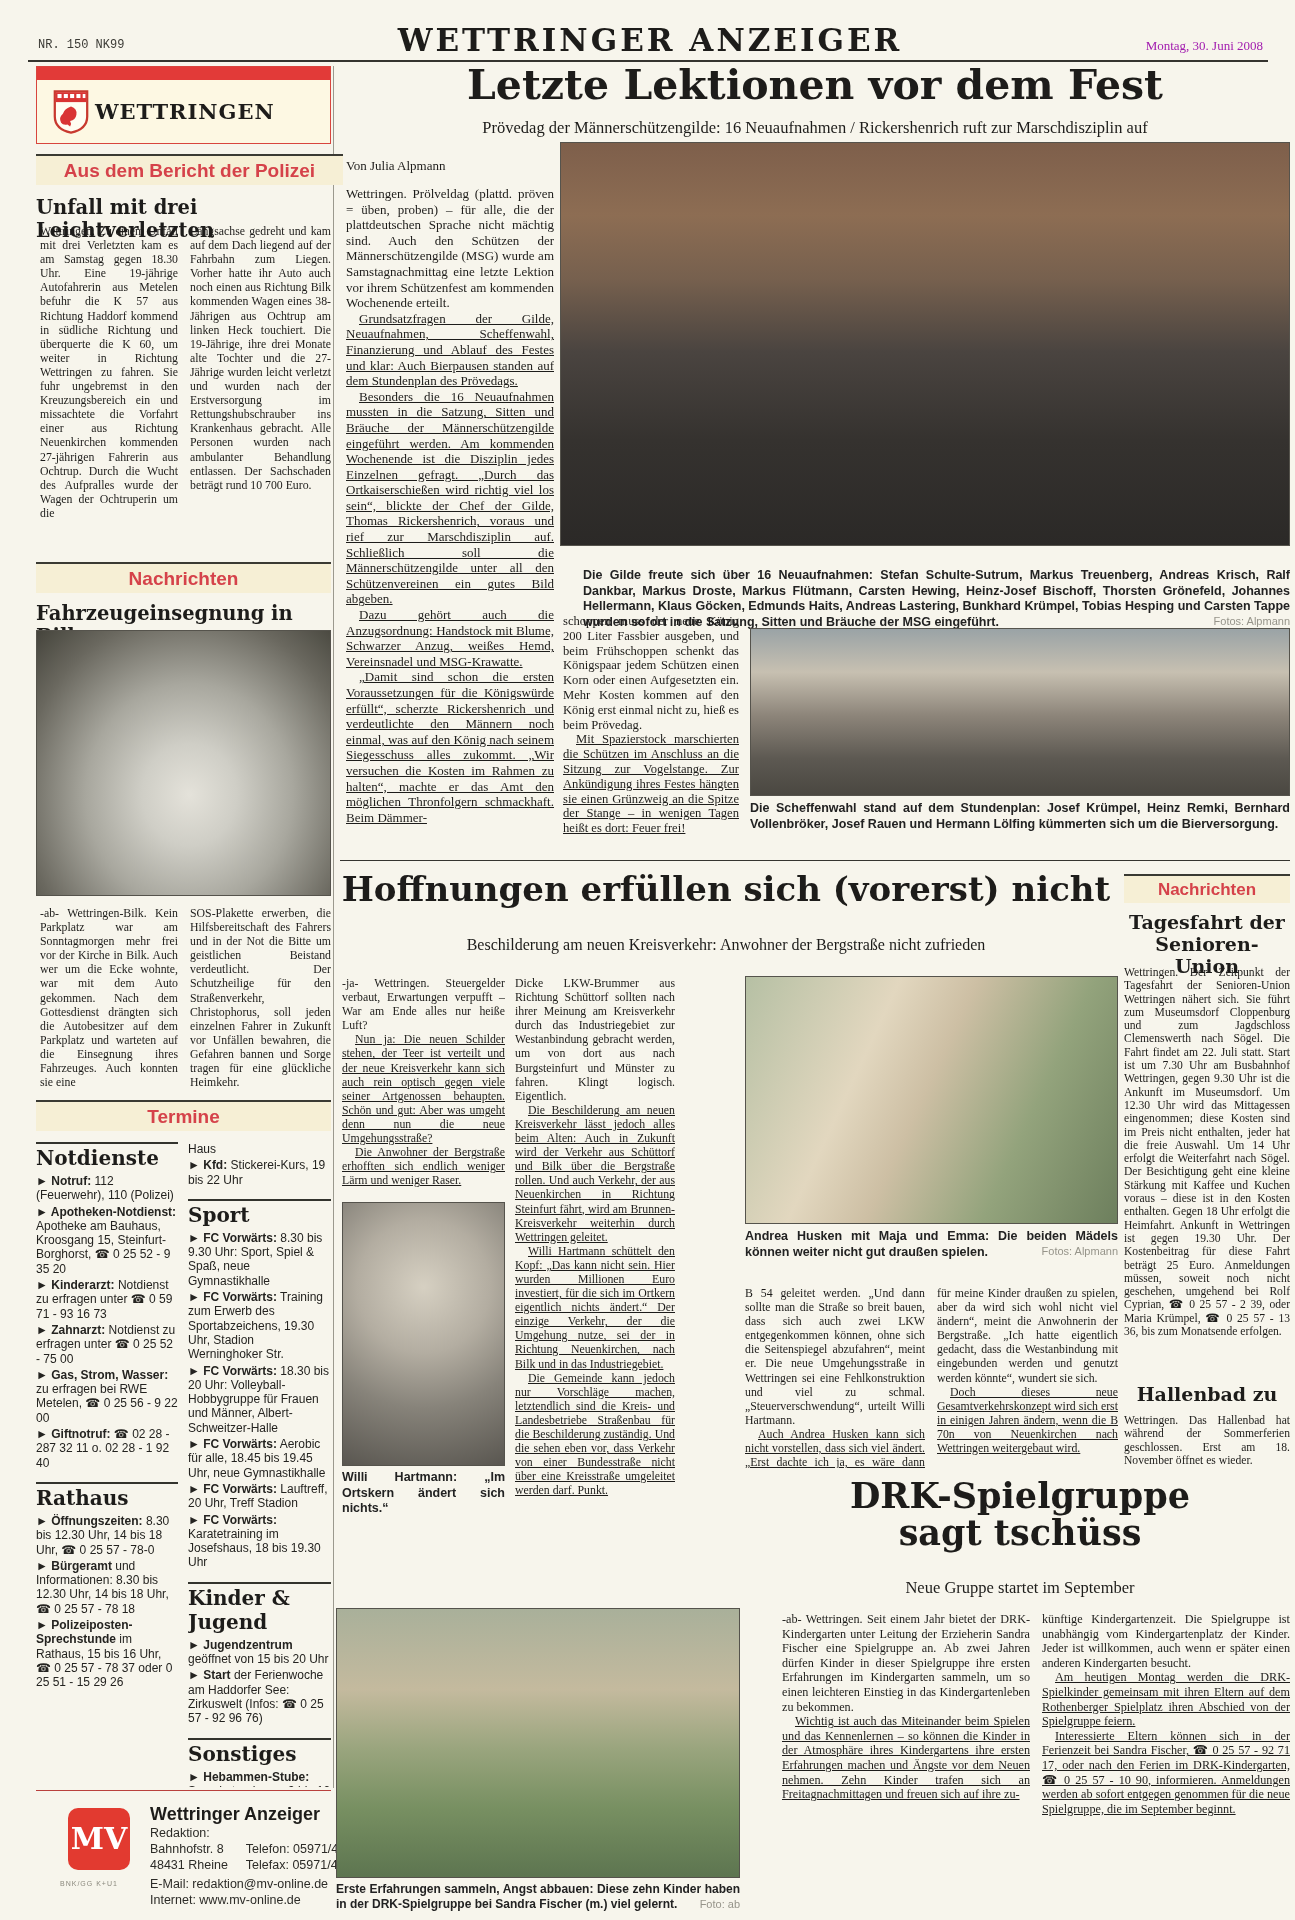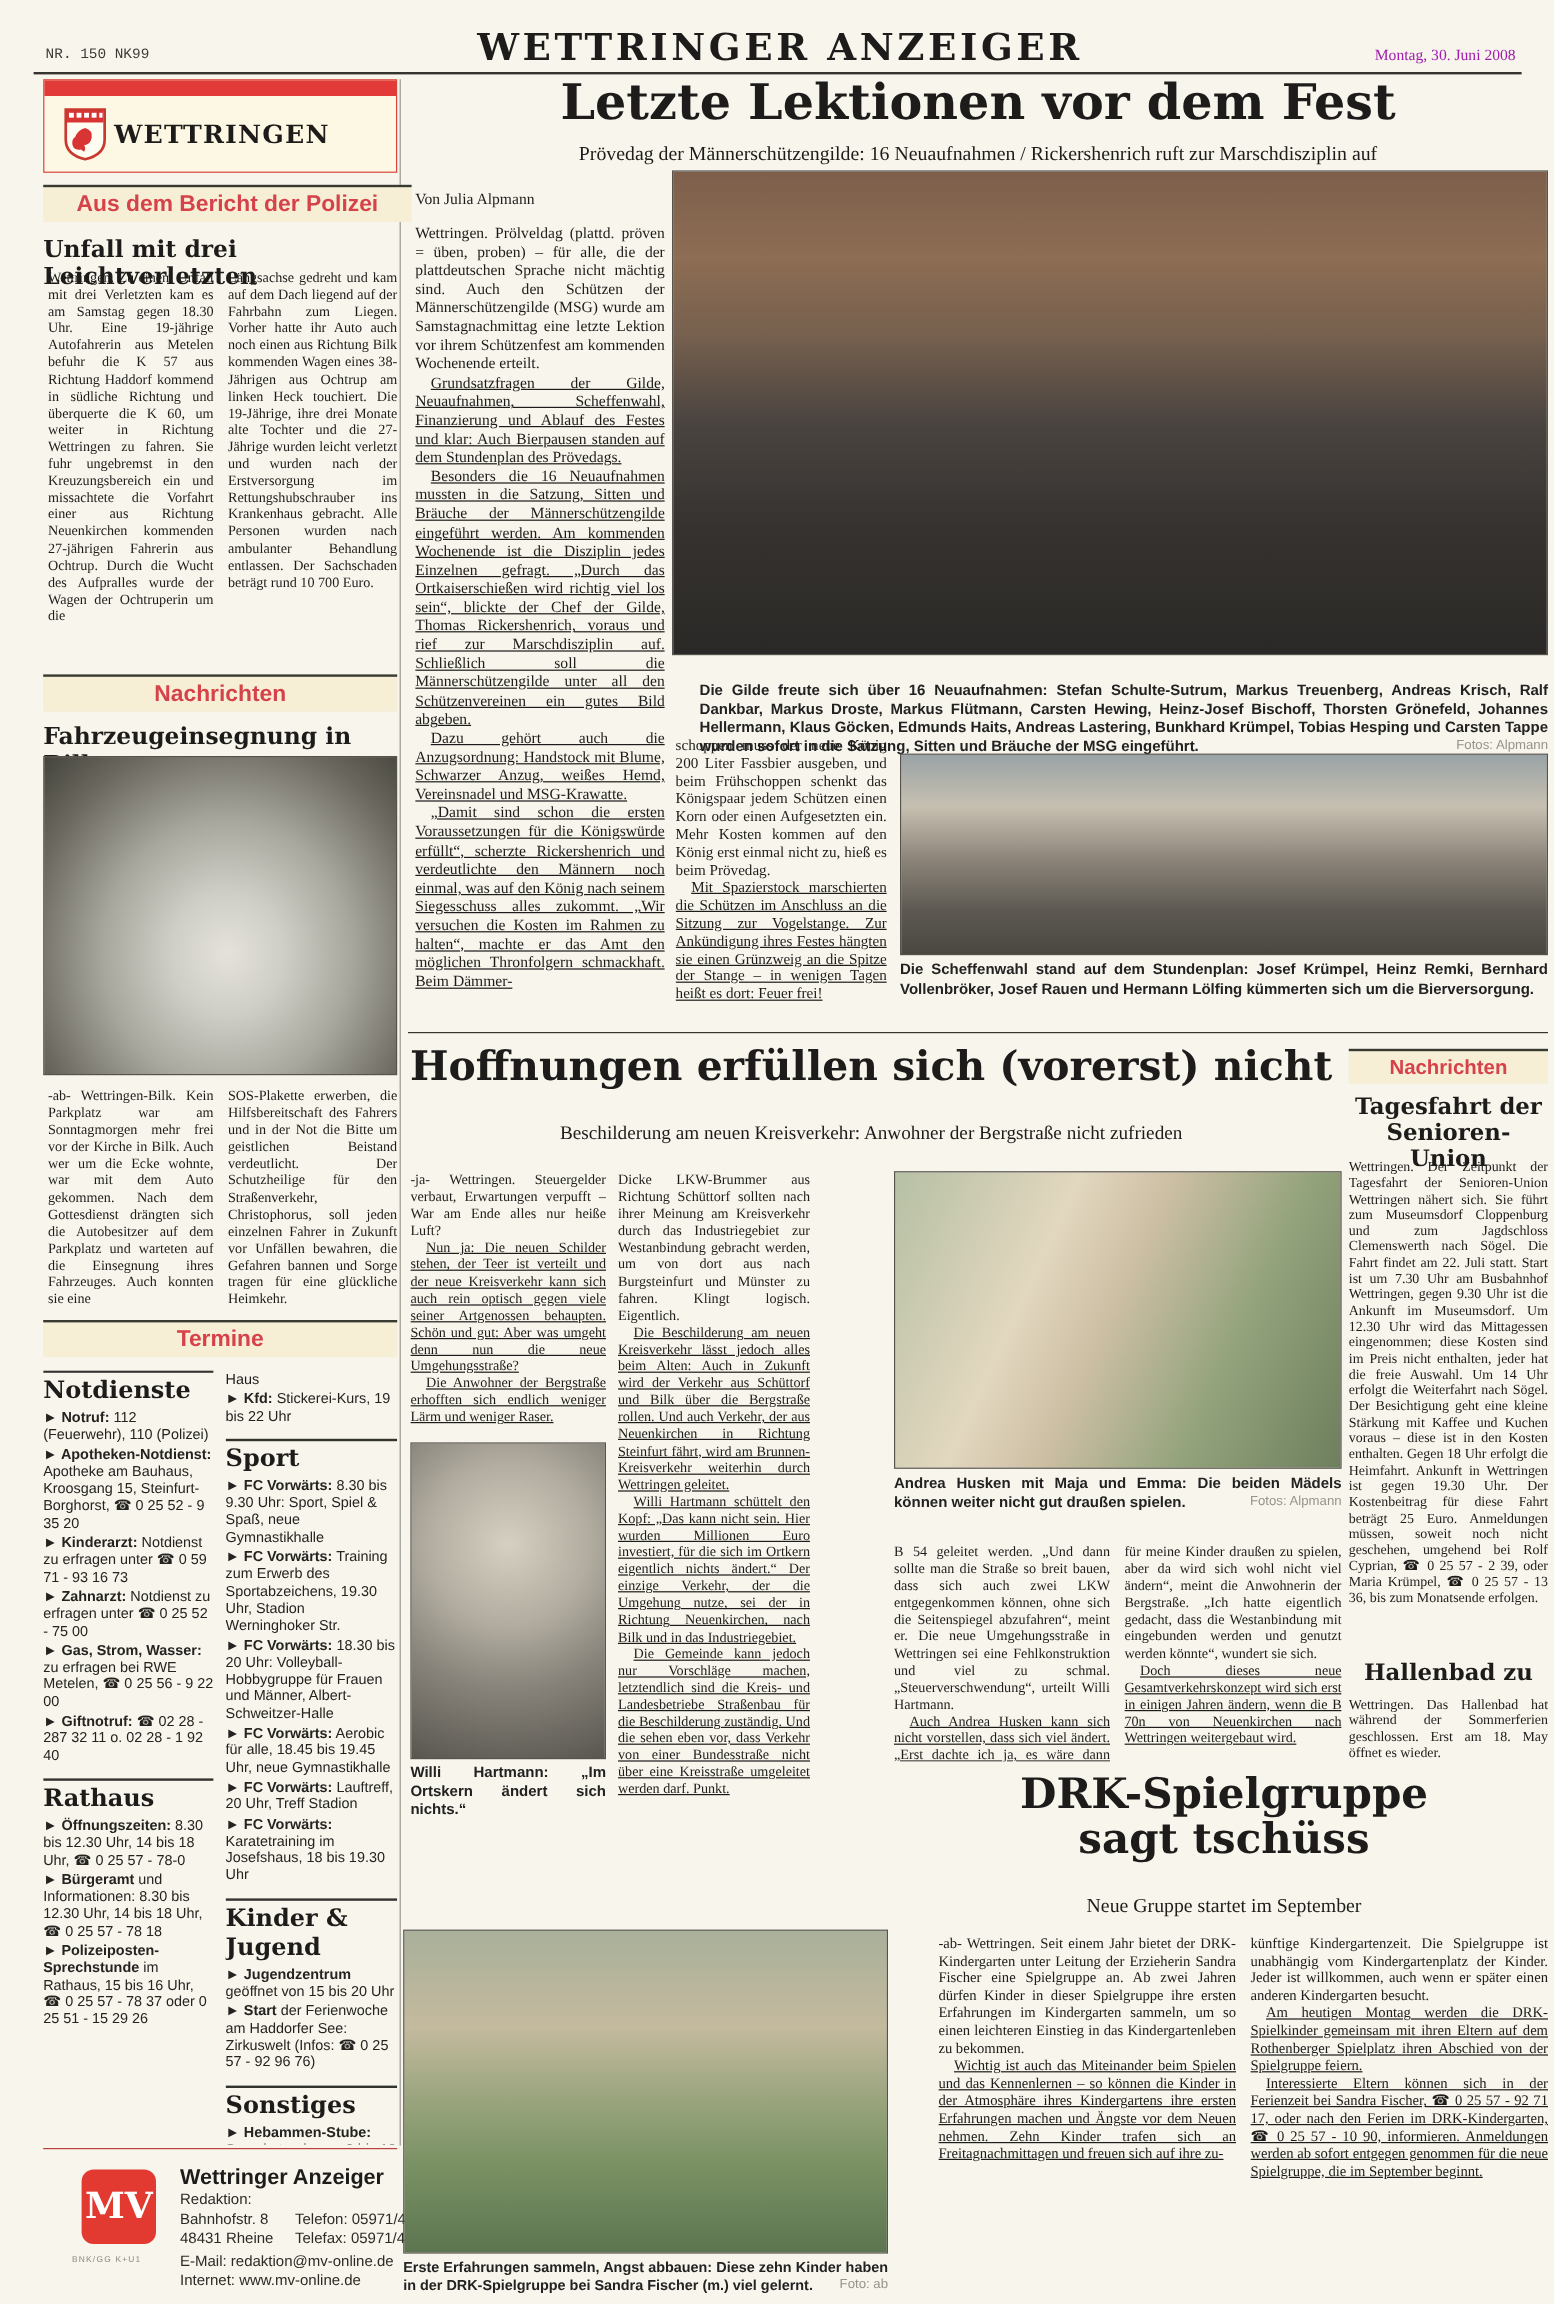--- a/index.html
+++ b/index.html
@@ -234,21 +234,21 @@
       <p>Doch dieses neue Gesamtverkehrskonzept wird sich erst in einigen Jahren ändern, wenn die B 70n von Neuenkirchen nach Wettringen weitergebaut wird.</p>
     </div>
 
   <div class="abs bar" style="left:1124px;top:874px;width:166px;font-size:17px;">Nachrichten</div>
   <div class="abs sidebar-head" style="left:1124px;top:912px;width:166px;">Tagesfahrt der Senioren-Union</div>
   <div class="abs body-text" style="left:1124px;top:966px;width:166px;height:408px;font-size:11.6px;line-height:13.3px;">
       <p>Wettringen. Der Zeitpunkt der Tagesfahrt der Senioren-Union Wettringen nähert sich. Sie führt zum Museumsdorf Cloppenburg und zum Jagdschloss Clemenswerth nach Sögel. Die Fahrt findet am 22. Juli statt. Start ist um 7.30 Uhr am Busbahnhof Wettringen, gegen 9.30 Uhr ist die Ankunft im Museumsdorf. Um 12.30 Uhr wird das Mittagessen eingenommen; diese Kosten sind im Preis nicht enthalten, jeder hat die freie Auswahl. Um 14 Uhr erfolgt die Weiterfahrt nach Sögel. Der Besichtigung geht eine kleine Stärkung mit Kaffee und Kuchen voraus – diese ist in den Kosten enthalten. Gegen 18 Uhr erfolgt die Heimfahrt. Ankunft in Wettringen ist gegen 19.30 Uhr. Der Kostenbeitrag für diese Fahrt beträgt 25 Euro. Anmeldungen müssen, soweit noch nicht geschehen, umgehend bei Rolf Cyprian, ☎ 0 25 57 - 2 39, oder Maria Krümpel, ☎ 0 25 57 - 13 36, bis zum Monatsende erfolgen.</p>
     </div>
   <div class="abs sidebar-head" style="left:1124px;top:1384px;width:166px;">Hallenbad zu</div>
   <div class="abs body-text" style="left:1124px;top:1414px;width:166px;height:72px;font-size:11.6px;line-height:13.3px;">
-      <p>Wettringen. Das Hallenbad hat während der Sommerferien geschlossen. Erst am 18. May öffnet es wieder.</p>
+      <p>Wettringen. Das Hallenbad hat während der Sommerferien geschlossen. Erst am 18. November öffnet es wieder.</p>
     </div>
 
   <div class="abs h-big" style="left:750px;top:1478px;width:540px;font-size:35px;">
     <div>DRK-Spielgruppe</div>
     <div>sagt tschüss</div>
   </div>
   <div class="abs sub" style="left:750px;top:1578px;width:540px;font-size:16.5px;">Neue Gruppe startet im September</div>
   <div class="abs body-text" style="left:782px;top:1612px;width:248px;height:306px;font-size:12.2px;line-height:14.6px;">
       <p>-ab- Wettringen. Seit einem Jahr bietet der DRK-Kindergarten unter Leitung der Erzieherin Sandra Fischer eine Spielgruppe an. Ab zwei Jahren dürfen Kinder in dieser Spielgruppe ihre ersten Erfahrungen im Kindergarten sammeln, um so einen leichteren Einstieg in das Kindergartenleben zu bekommen.</p>
       <p>Wichtig ist auch das Miteinander beim Spielen und das Kennenlernen – so können die Kinder in der Atmosphäre ihres Kindergartens ihre ersten Erfahrungen machen und Ängste vor dem Neuen nehmen. Zehn Kinder trafen sich an Freitagnachmittagen und freuen sich auf ihre zu-</p>

